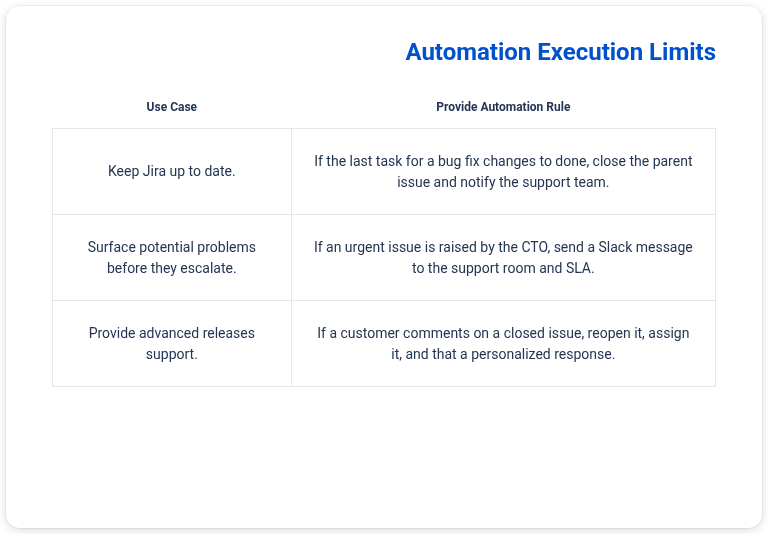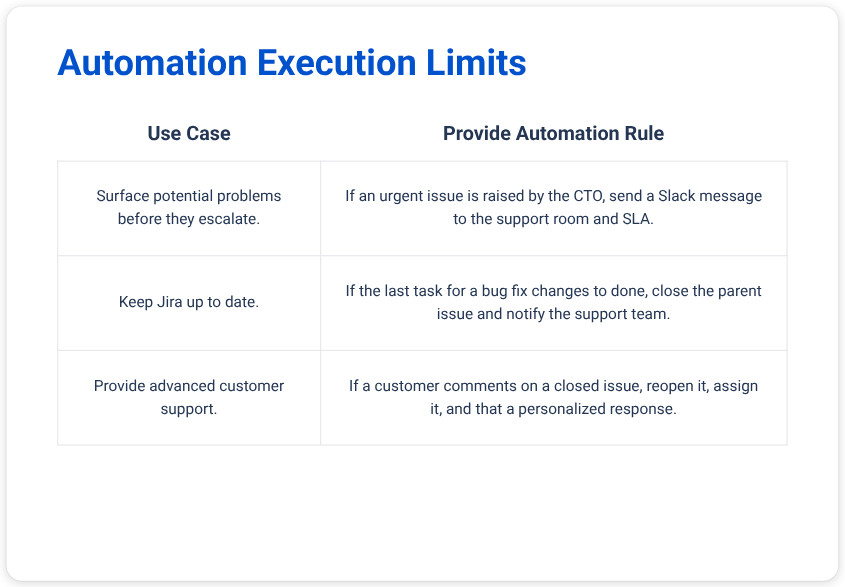--- a/index.html
+++ b/index.html
@@ -17,35 +17,35 @@
     height: 522px;
     background: #fff;
     border-radius: 14px;
     box-shadow: 0 2px 10px rgba(0,0,0,0.15), 0 0 0 1px rgba(0,0,0,0.04);
     padding: 32px 46px 40px 46px;
     display: flex;
     flex-direction: column;
   }
   .title {
     color: #0052CC;
-    font-size: 33px;
+    font-size: 24px;
     font-weight: 700;
-    text-align: left;
+    text-align: right;
     margin-bottom: 24px;
   }
   table {
     width: 100%;
     border-collapse: collapse;
     table-layout: fixed;
   }
   col.col-usecase { width: 36%; }
   col.col-rule { width: 64%; }
   th {
     color: #243653;
-    font-size: 18px;
+    font-size: 12px;
     font-weight: 700;
     text-align: center;
     padding: 10px 12px 14px 12px;
   }
   td {
     border: 1px solid #e5e7eb;
     color: #243653;
     font-size: 14px;
     line-height: 1.5;
     text-align: center;
@@ -65,26 +65,26 @@
       <col class="col-rule">
     </colgroup>
     <thead>
       <tr>
         <th>Use Case</th>
         <th>Provide Automation Rule</th>
       </tr>
     </thead>
     <tbody>
       <tr>
+        <td>Keep Jira up to date.</td>
+        <td>If the last task for a bug fix changes to done, close the parent issue and notify the support team.</td>
+      </tr>
+      <tr>
         <td>Surface potential problems before they escalate.</td>
         <td>If an urgent issue is raised by the CTO, send a Slack message to the support room and SLA.</td>
       </tr>
       <tr>
-        <td>Keep Jira up to date.</td>
-        <td>If the last task for a bug fix changes to done, close the parent issue and notify the support team.</td>
-      </tr>
-      <tr>
-        <td>Provide advanced customer support.</td>
+        <td>Provide advanced releases support.</td>
         <td>If a customer comments on a closed issue, reopen it, assign it, and that a personalized response.</td>
       </tr>
     </tbody>
   </table>
 </div>
 
 </body></html>

